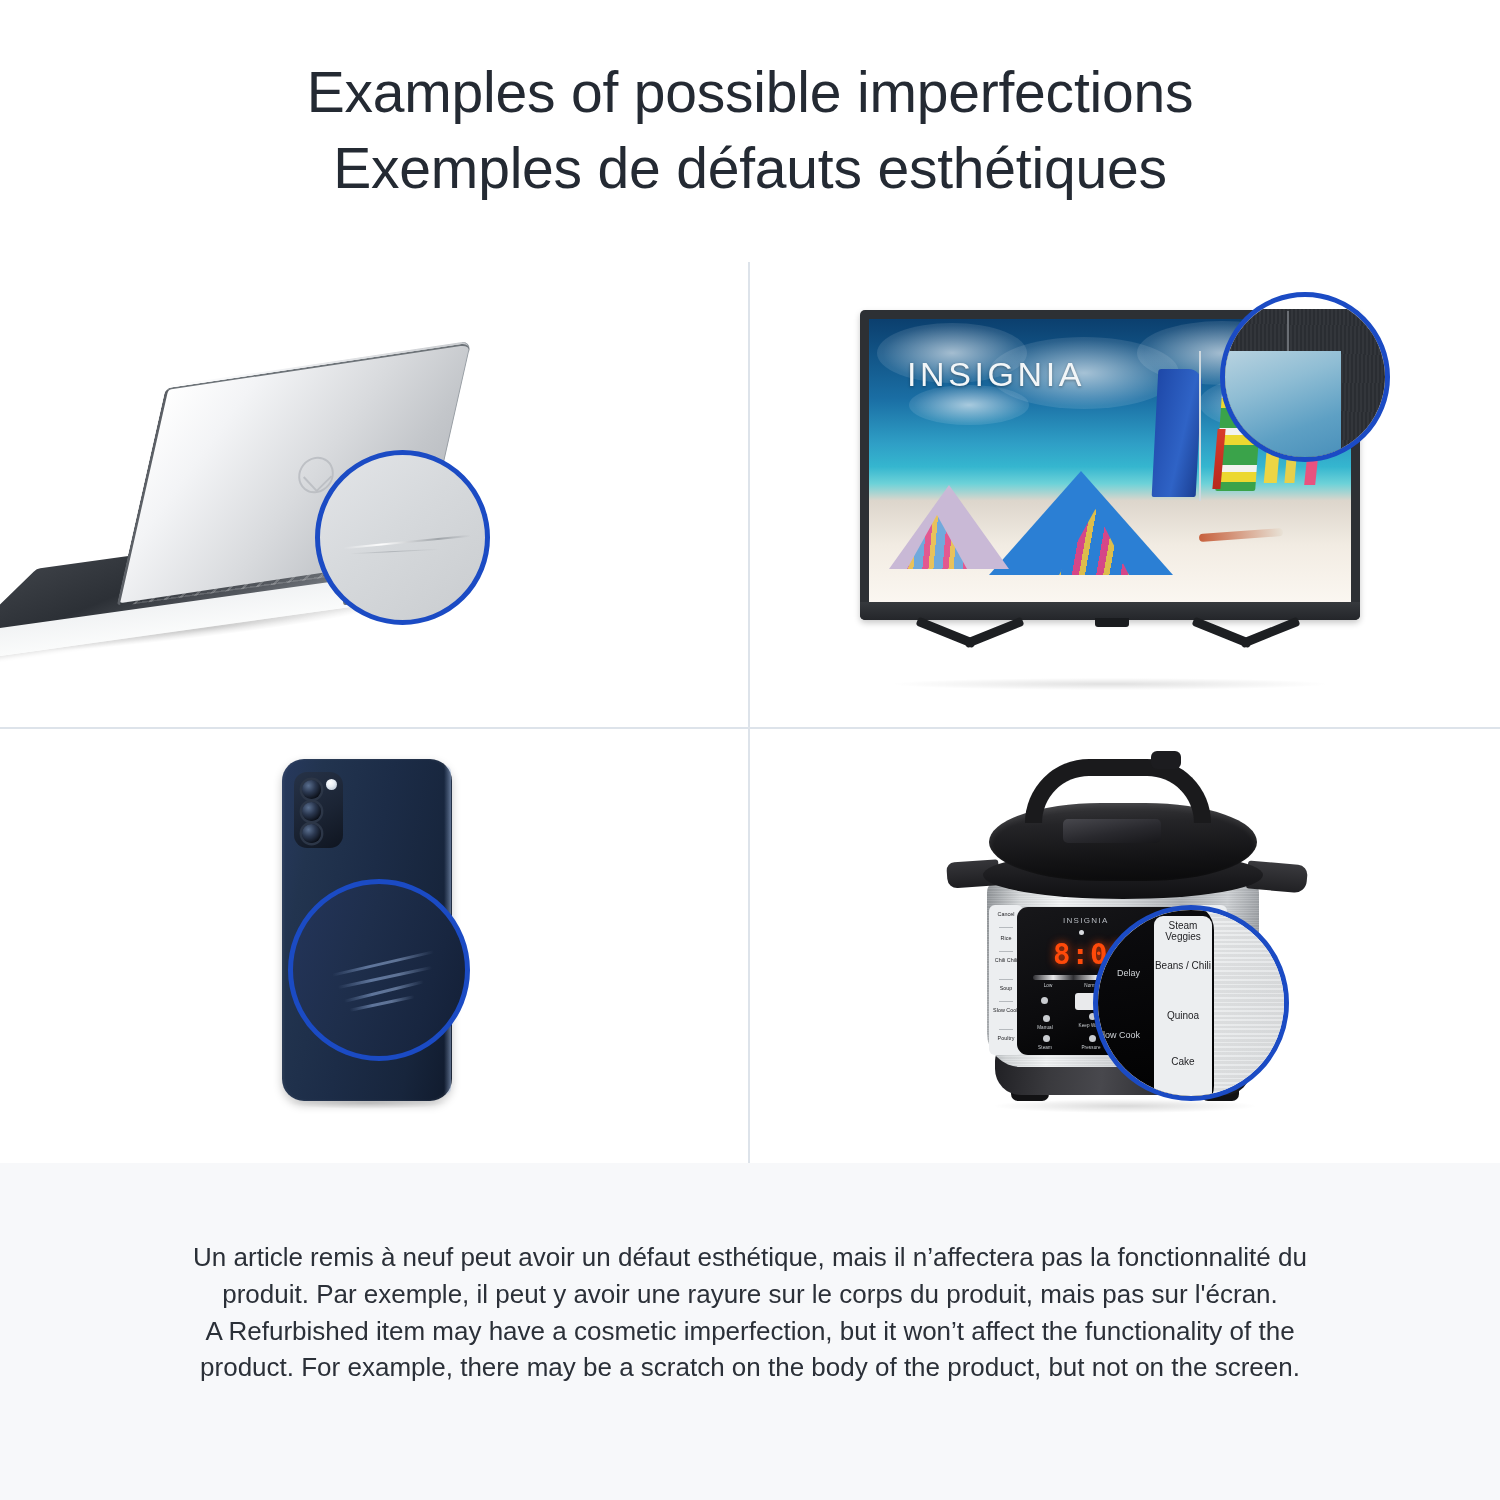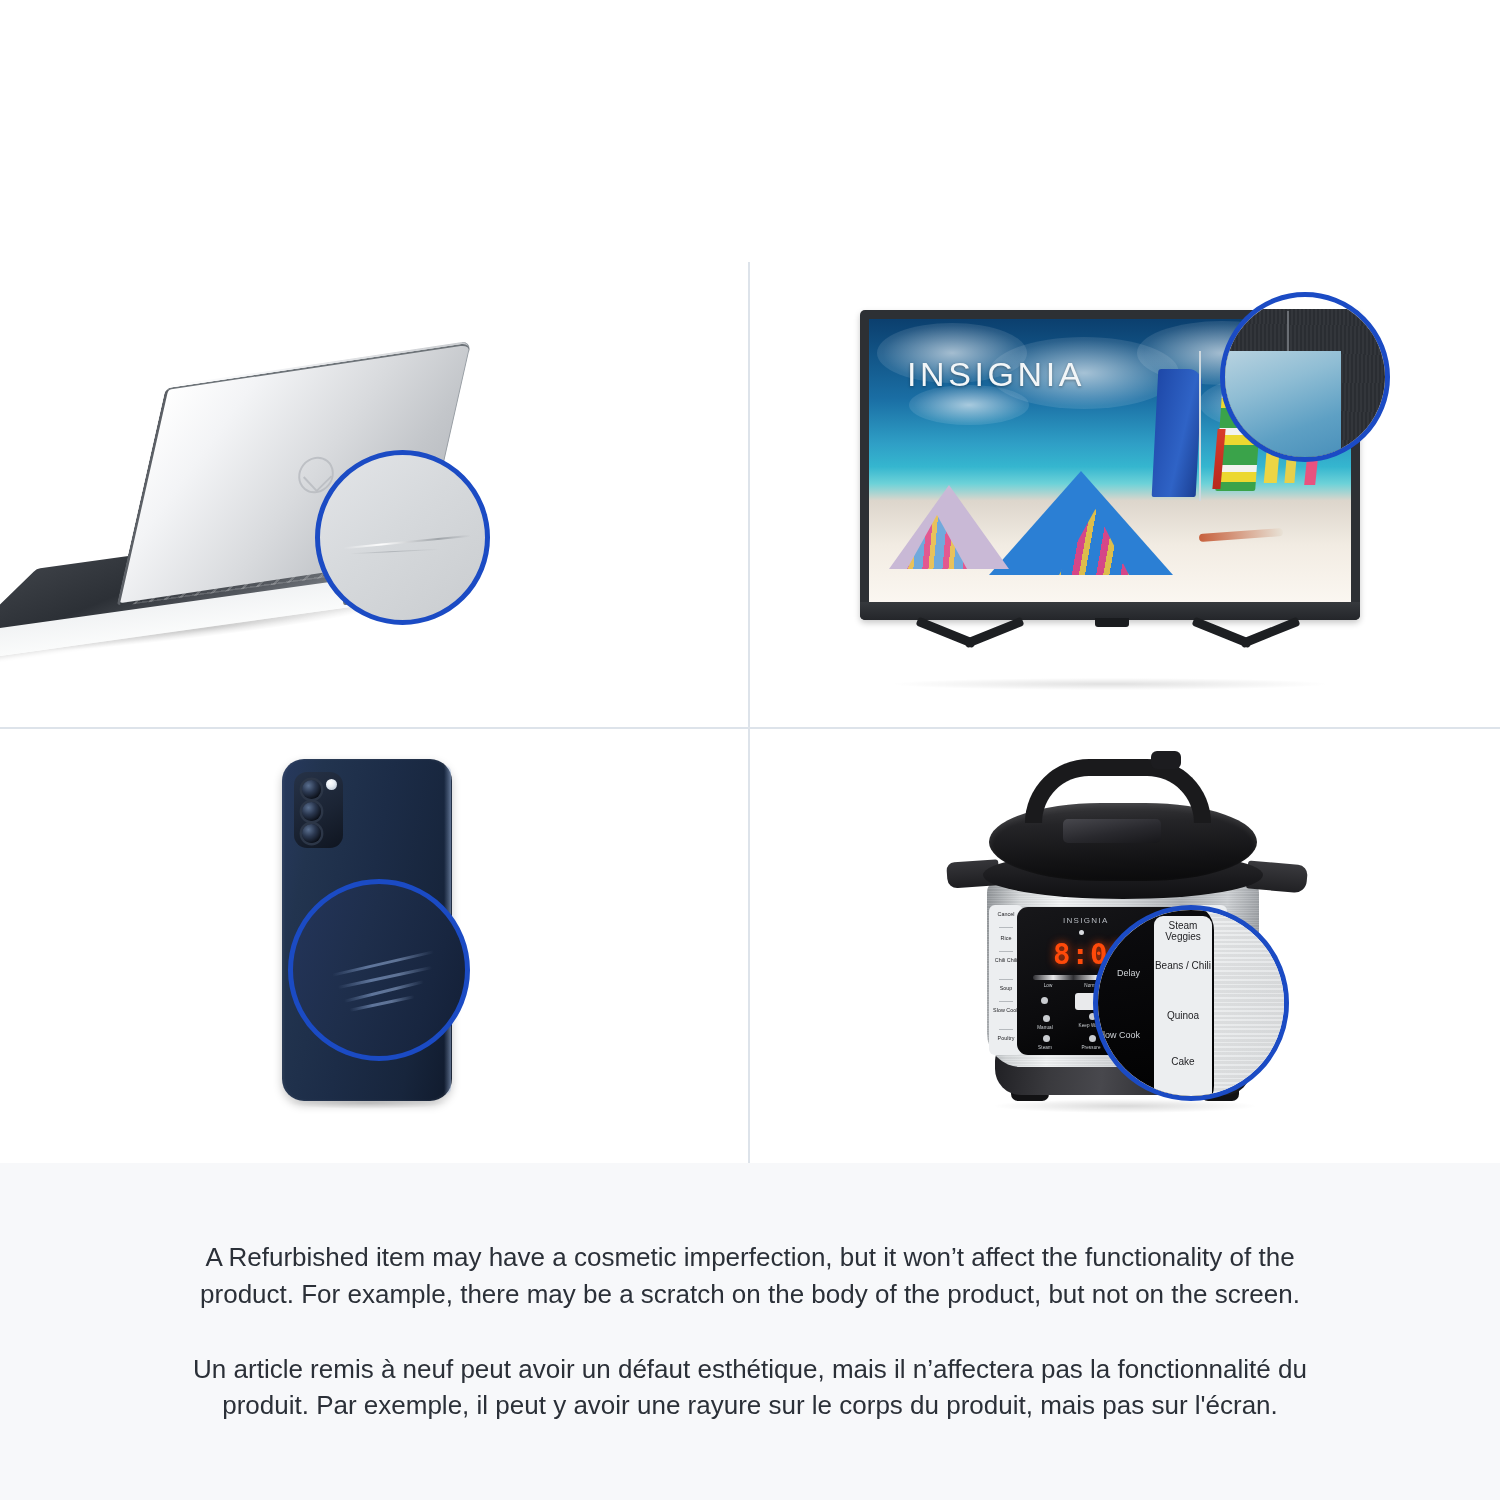--- a/index.html
+++ b/index.html
@@ -561,20 +561,24 @@
     text-align: center;
     max-width: 1120px;
   }
   .para-en { margin-bottom: 38px; }
 </style>
 </head>
 <body>
 
 <div id="page">
 
+  <div class="header">
+    <div class="title-line">Examples of possible imperfections</div>
+    <div class="title-line">Exemples de défauts esthétiques</div>
+  </div>
 
   <div class="grid">
 
     <div class="grid-line-v"></div>
     <div class="grid-line-h"></div>
 
     <div class="cell cell-tl">
       <div class="laptop-wrap">
         <div class="laptop-shadow"></div>
         <div class="base"></div>
@@ -773,17 +777,17 @@
           <div style="position:absolute; left:56px; top:146px; width:58px; color:#1d1d20; font-size:10px; text-align:center;">Cake</div>
           <div style="position:absolute; left:-6px; top:58px;  width:48px; color:#cfd3d7; font-size:9px; text-align:right;">Delay</div>
           <div style="position:absolute; left:-16px; top:120px; width:58px; color:#cfd3d7; font-size:9px; text-align:right;">Slow Cook</div>
         </div>
       </div>
     </div>
 
   </div>
 
   <div class="footer">
+    <p class="para para-fr">Un article remis à neuf peut avoir un défaut esthétique, mais il n’affectera pas la fonctionnalité du produit. Par exemple, il peut y avoir une rayure sur le corps du produit, mais pas sur l'écran.</p>
     <p class="para para-en">A Refurbished item may have a cosmetic imperfection, but it won’t affect the functionality of the product. For example, there may be a scratch on the body of the product, but not on the screen.</p>
-    <p class="para para-fr">Un article remis à neuf peut avoir un défaut esthétique, mais il n’affectera pas la fonctionnalité du produit. Par exemple, il peut y avoir une rayure sur le corps du produit, mais pas sur l'écran.</p>
   </div>
 
 </div>
 
 </body></html>

